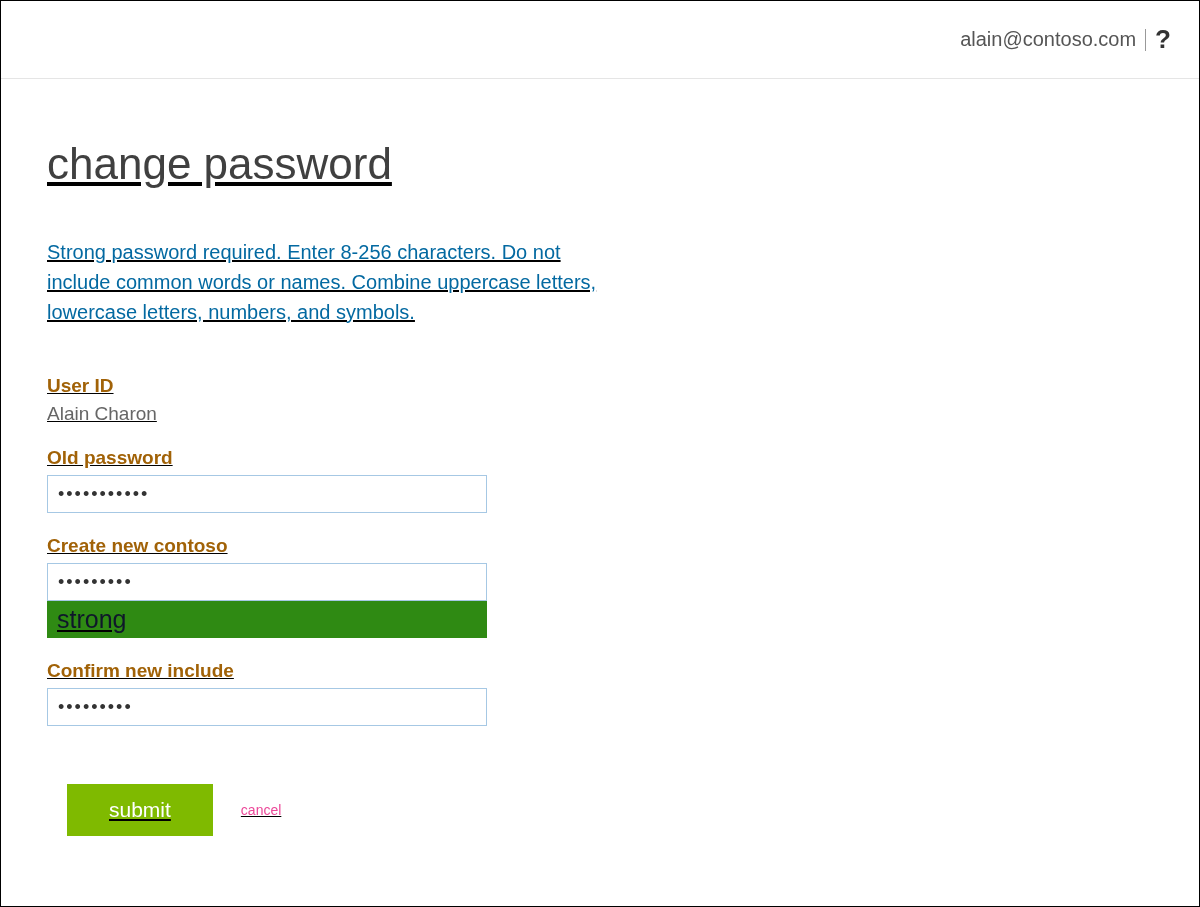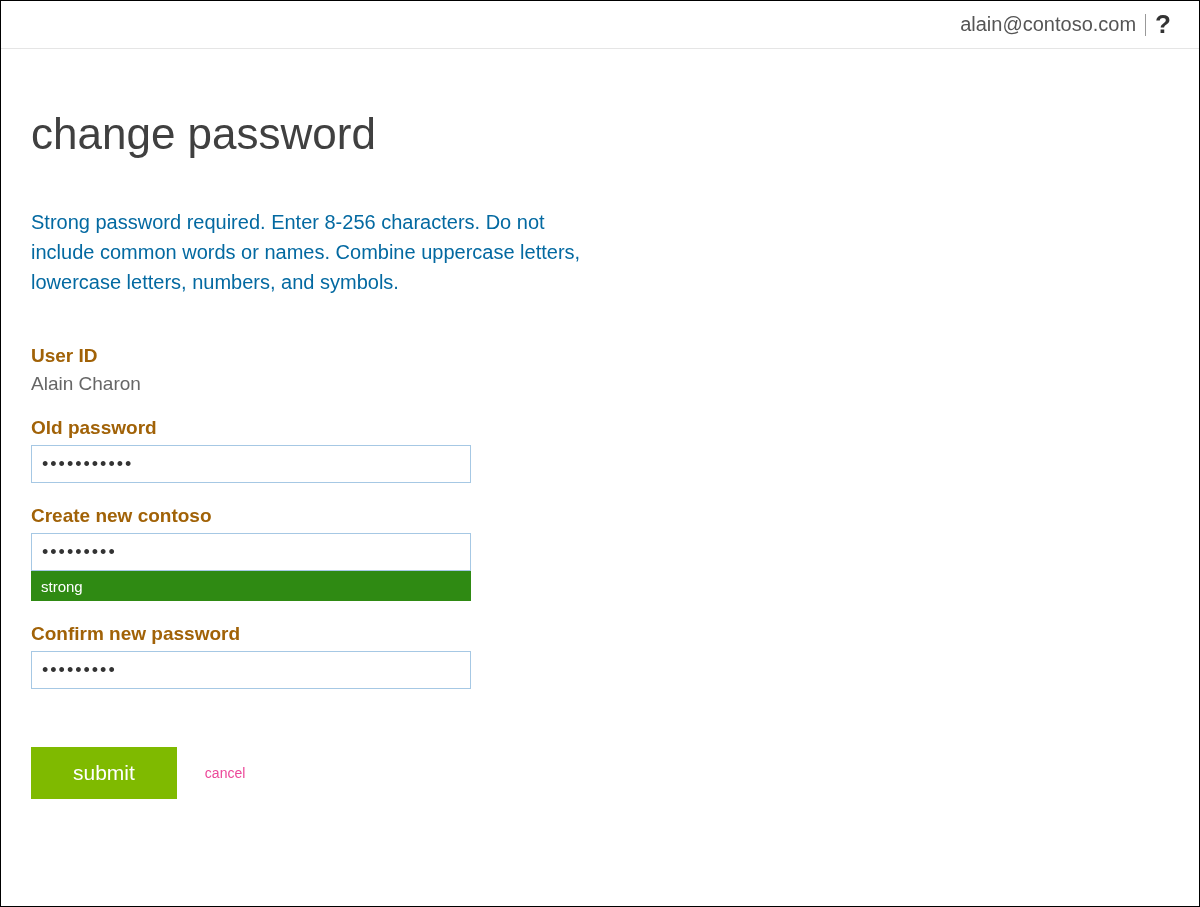--- a/index.html
+++ b/index.html
@@ -12,43 +12,44 @@
       background: #fff;
       border: 1px solid #000;
       width: 1200px;
       height: 907px;
       position: relative;
     }
     .header {
       display: flex;
       justify-content: flex-end;
       align-items: center;
-      padding: 8px 28px;
+      padding: 23px 28px;
       border-bottom: 1px solid #e5e5e5;
       gap: 9px;
     }
     .user-email {
       font-size: 20px;
       color: #555;
     }
     .divider {
       width: 1px;
       height: 22px;
       background: #999;
     }
     .help-icon {
       font-size: 26px;
       font-weight: bold;
       color: #333;
       cursor: pointer;
       user-select: none;
     }
     .content {
-      padding: 60px 30px 30px 30px;
+      padding: 60px 30px 30px 46px;
       max-width: 640px;
+      text-decoration: underline;
     }
     .page-title {
       font-size: 44px;
       font-weight: 300;
       color: #404040;
       margin-bottom: 48px;
     }
     .description {
       font-size: 20px;
       color: #0369a1;
@@ -76,34 +77,35 @@
       height: 38px;
       border: 1px solid #a6c8e4;
       padding: 6px 10px;
       font-size: 18px;
       letter-spacing: 2px;
       color: #333;
       font-family: inherit;
     }
     .strength-bar {
       width: 440px;
-      height: 30px;
+      height: 37px;
       background: #2f8a13;
-      color: #ffffff;
-      font-size: 15px;
+      color: #0f172a;
+      font-size: 25px;
       padding: 2px 10px;
       margin-top: 0;
       display: flex;
       align-items: center;
     }
     .button-row {
       display: flex;
       align-items: center;
       gap: 28px;
       margin-top: 58px;
+      margin-left: 20px;
     }
     .submit-button {
       background: #7FBA00;
       color: #fff;
       border: none;
       font-size: 21px;
       font-weight: 400;
       padding: 14px 42px;
       cursor: pointer;
       font-family: inherit;
@@ -140,21 +142,21 @@
 
   <div class="field-group">
     <span class="field-label">Create new contoso</span>
     <input type="text" class="password-input" value="•••••••••" style="">
     <div class="strength-bar">
       <span>strong</span>
     </div>
   </div>
 
   <div class="field-group">
-    <span class="field-label">Confirm new password</span>
+    <span class="field-label">Confirm new include</span>
     <input type="text" class="password-input" value="•••••••••" style="">
   </div>
 
   <div class="button-row">
     <button class="submit-button">submit</button>
     <a class="cancel-link">cancel</a>
   </div>
 </div>
 
 </body></html>

